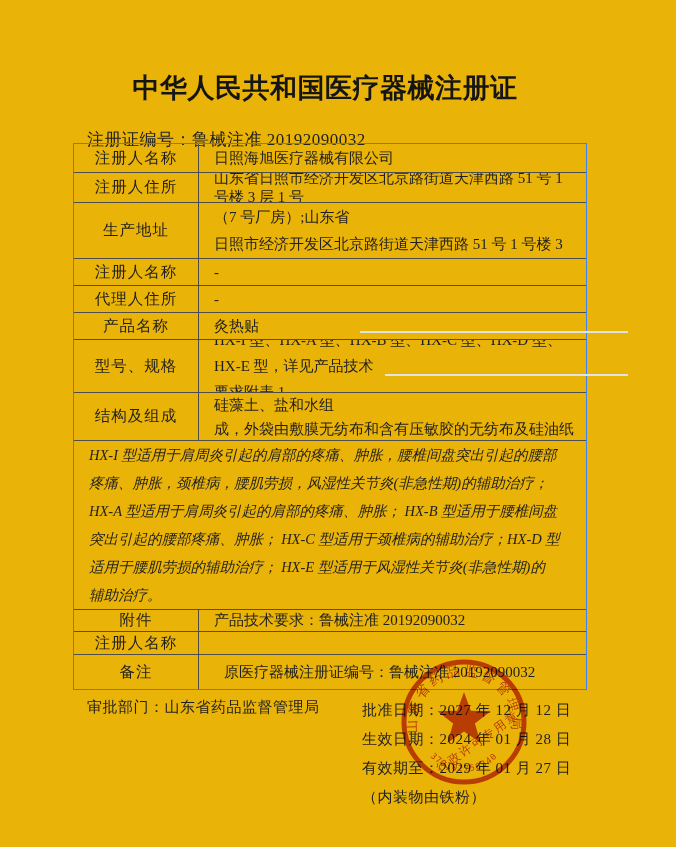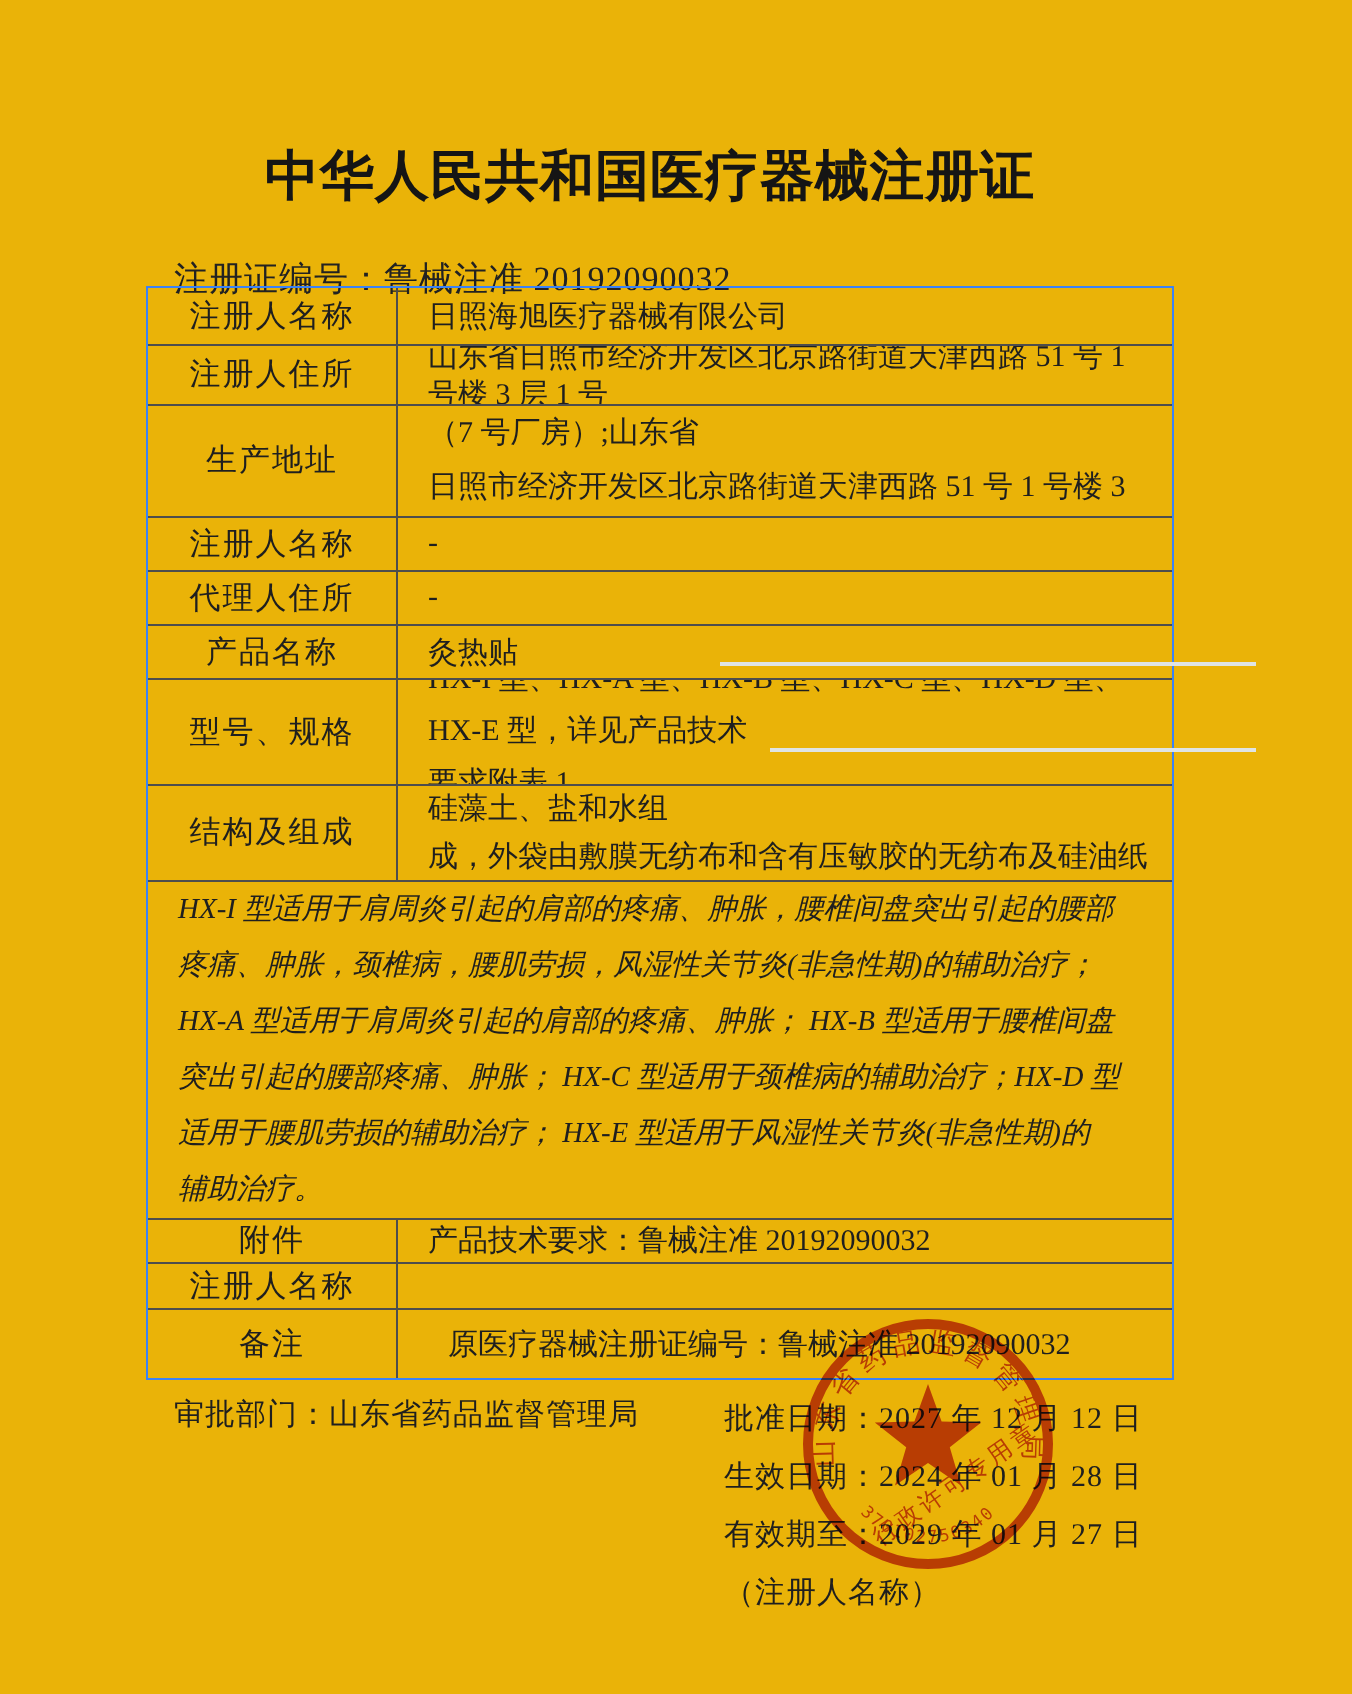--- a/index.html
+++ b/index.html
@@ -139,21 +139,21 @@
       <div class="cell-value">原医疗器械注册证编号：鲁械注准 20192090032</div>
     </div>
   </div>
 
   <div class="footer-left">审批部门：山东省药品监督管理局</div>
 
   <div class="footer-right">
     <span class="fline">批准日期：2027 年 12 月 12 日</span>
     <span class="fline">生效日期：2024 年 01 月 28 日</span>
     <span class="fline">有效期至：2029 年 01 月 27 日</span>
-    <span class="fline">（注册人名称）</span>
+    <span class="fline">（内装物由铁粉）</span>
   </div>
 
   <svg class="seal" viewBox="0 0 132 132" xmlns="http://www.w3.org/2000/svg">
     <defs>
       <path id="sealArcTop" d="M 21,84 A 48,48 0 1 1 111,84"></path>
       <path id="sealArcBottom" d="M 26,92 A 46,46 0 0 0 106,92"></path>
     </defs>
     <circle cx="66" cy="66" r="60" fill="none" stroke="#c0392b" stroke-width="5"></circle>
     <polygon points="66,36 72.8,54.7 92.6,55.3 76.9,67.6 82.5,86.7 66,75.5 49.5,86.7 55.1,67.6 39.4,55.3 59.2,54.7" fill="#c0392b"></polygon>
     <text fill="#c0392b" font-size="13.5" letter-spacing="3.5" font-family="Liberation Serif, DejaVu Serif, serif">

